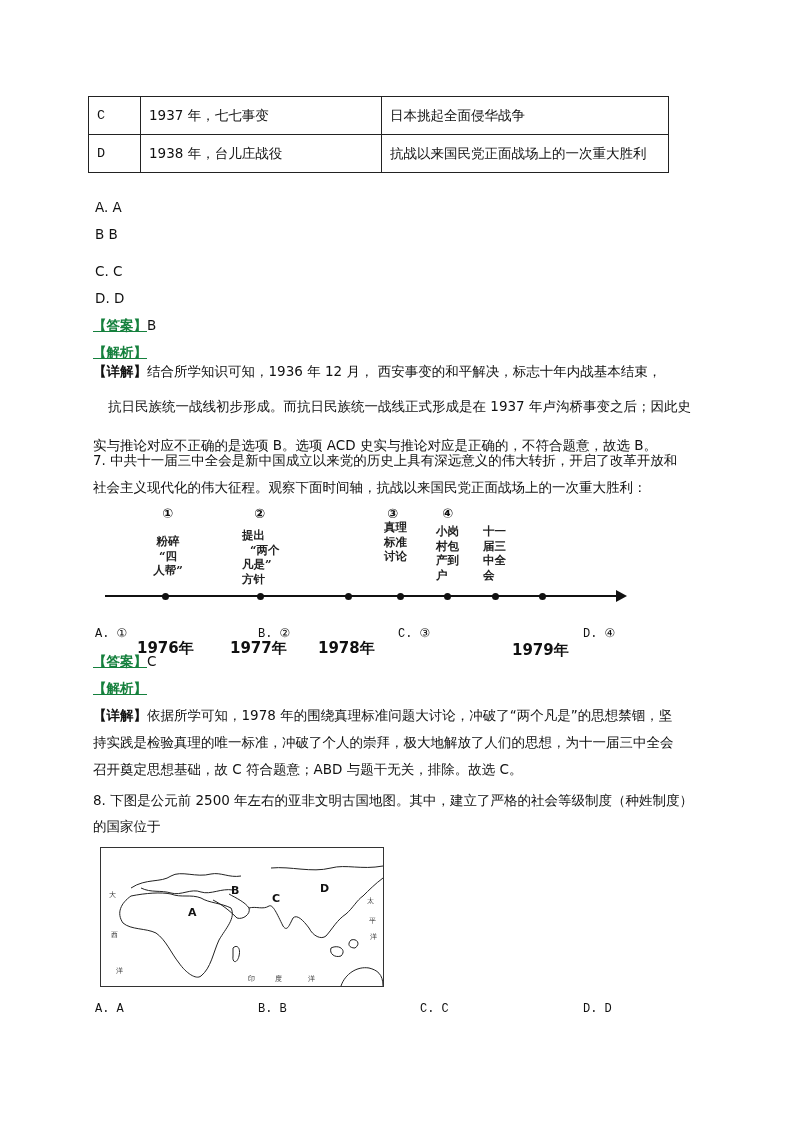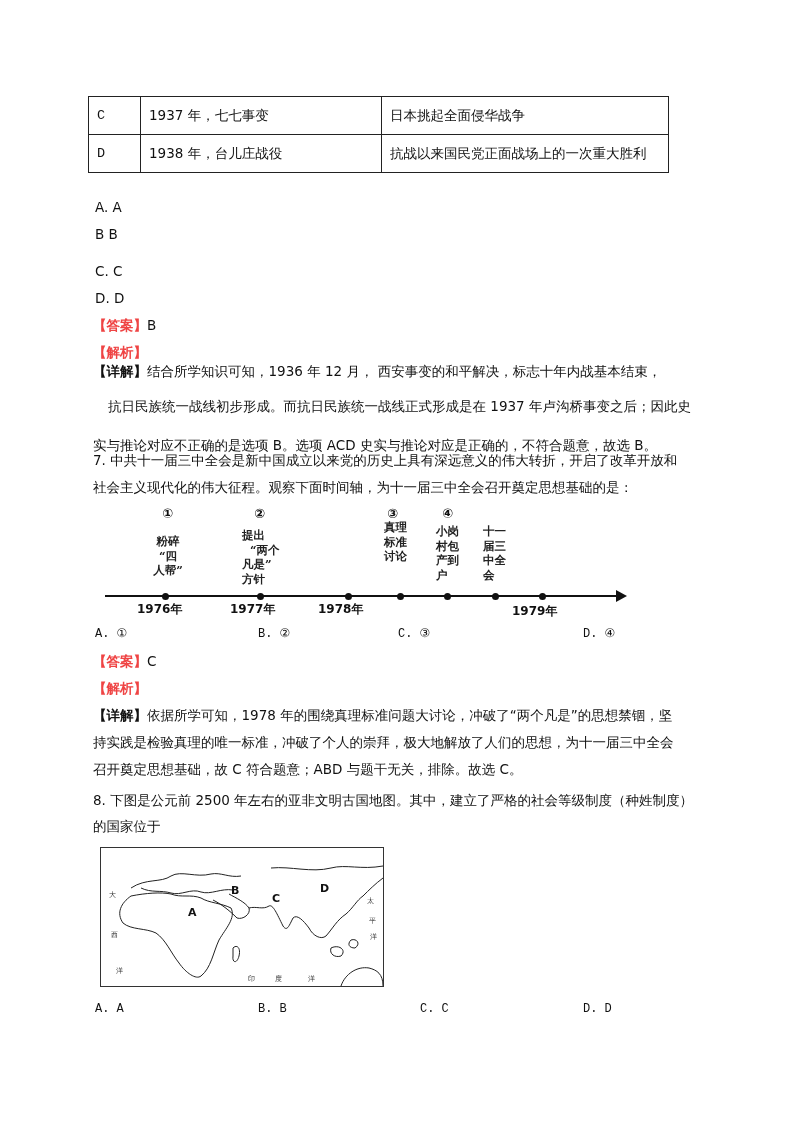--- a/index.html
+++ b/index.html
@@ -3,23 +3,23 @@
 <meta charset="utf-8">
 <style>
   html, body { margin: 0; padding: 0; background: #ffffff; }
   body { width: 794px; height: 1123px; position: relative; overflow: hidden;
          font-family: "DejaVu Sans", "Liberation Sans", sans-serif; color: #111; }
   .abs { position: absolute; }
   .txt { font-size: 13.5px; line-height: 27px; white-space: nowrap; }
   .mono { font-family: "Liberation Mono", "DejaVu Sans Mono", monospace; font-size: 12px; }
   table.facts { position: absolute; left: 88px; top: 96px; border-collapse: collapse; }
   table.facts td { border: 1px solid #222; height: 37px; padding: 0 8px; font-size: 13.5px; vertical-align: middle; }
-  .bk { color: #ef4444; font-weight: bold; }
+  .bk { color: #15803d; font-weight: bold; text-decoration: underline; }
   .tl-label { font-family: "DejaVu Serif", serif; font-size: 11.5px; font-weight: bold; line-height: 14.5px; color: #222; }
-  .tl-year { font-family: "DejaVu Sans", sans-serif; font-size: 12px; font-weight: bold; color: #111; }
+  .tl-year { font-family: "DejaVu Sans", sans-serif; font-size: 15px; font-weight: bold; color: #111; margin-top: 38px; }
   .circ { font-size: 13px; font-weight: bold; }
   .dot { position: absolute; width: 7px; height: 7px; border-radius: 50%; background: #111; top: 593px; }
   .map-frame { position: absolute; left: 100px; top: 847px; width: 282px; height: 138px; border: 1px solid #333; background: #fff; overflow: hidden; }
   .map-lbl { position: absolute; font-weight: bold; font-size: 11px; font-family: "DejaVu Sans", sans-serif; }
   .map-ocean { position: absolute; font-size: 7px; color: #333; }
 </style>
 </head>
 <body>
 
 <table class="facts">
@@ -47,21 +47,21 @@
 </div>
 <div class="abs txt bk" style="left:93px;top:339px">【解析】</div>
 
 <div class="abs txt" style="left:93px;top:358px">
   <span style="font-weight:bold">【详解】</span><span>结合所学知识可知，1936 年 12 月，      西安事变的和平解决，标志十年内战基本结束，</span>
 </div>
 <div class="abs txt" style="left:108px;top:393px">抗日民族统一战线初步形成。而抗日民族统一战线正式形成是在 1937 年卢沟桥事变之后；因此史</div>
 <div class="abs txt" style="left:93px;top:432px">实与推论对应不正确的是选项 B。选项 ACD 史实与推论对应是正确的，不符合题意，故选 B。</div>
 
 <div class="abs txt" style="left:93px;top:447px">7. 中共十一届三中全会是新中国成立以来党的历史上具有深远意义的伟大转折，开启了改革开放和</div>
-<div class="abs txt" style="left:93px;top:474px">社会主义现代化的伟大征程。观察下面时间轴，为十一届三中全会召开奠定思想基础的是：</div>
+<div class="abs txt" style="left:93px;top:474px">社会主义现代化的伟大征程。观察下面时间轴，抗战以来国民党正面战场上的一次重大胜利：</div>
 
 <div>
   <div class="abs" style="left:105px;top:595px;width:518px;height:2px;background:#111"></div>
   <div class="abs" style="left:616px;top:590px;width:0;height:0;border-top:6px solid transparent;border-bottom:6px solid transparent;border-left:11px solid #111"></div>
 
   <div class="dot" style="left:162px"></div>
   <div class="dot" style="left:257px"></div>
   <div class="dot" style="left:345px"></div>
   <div class="dot" style="left:397px"></div>
   <div class="dot" style="left:444px"></div>

